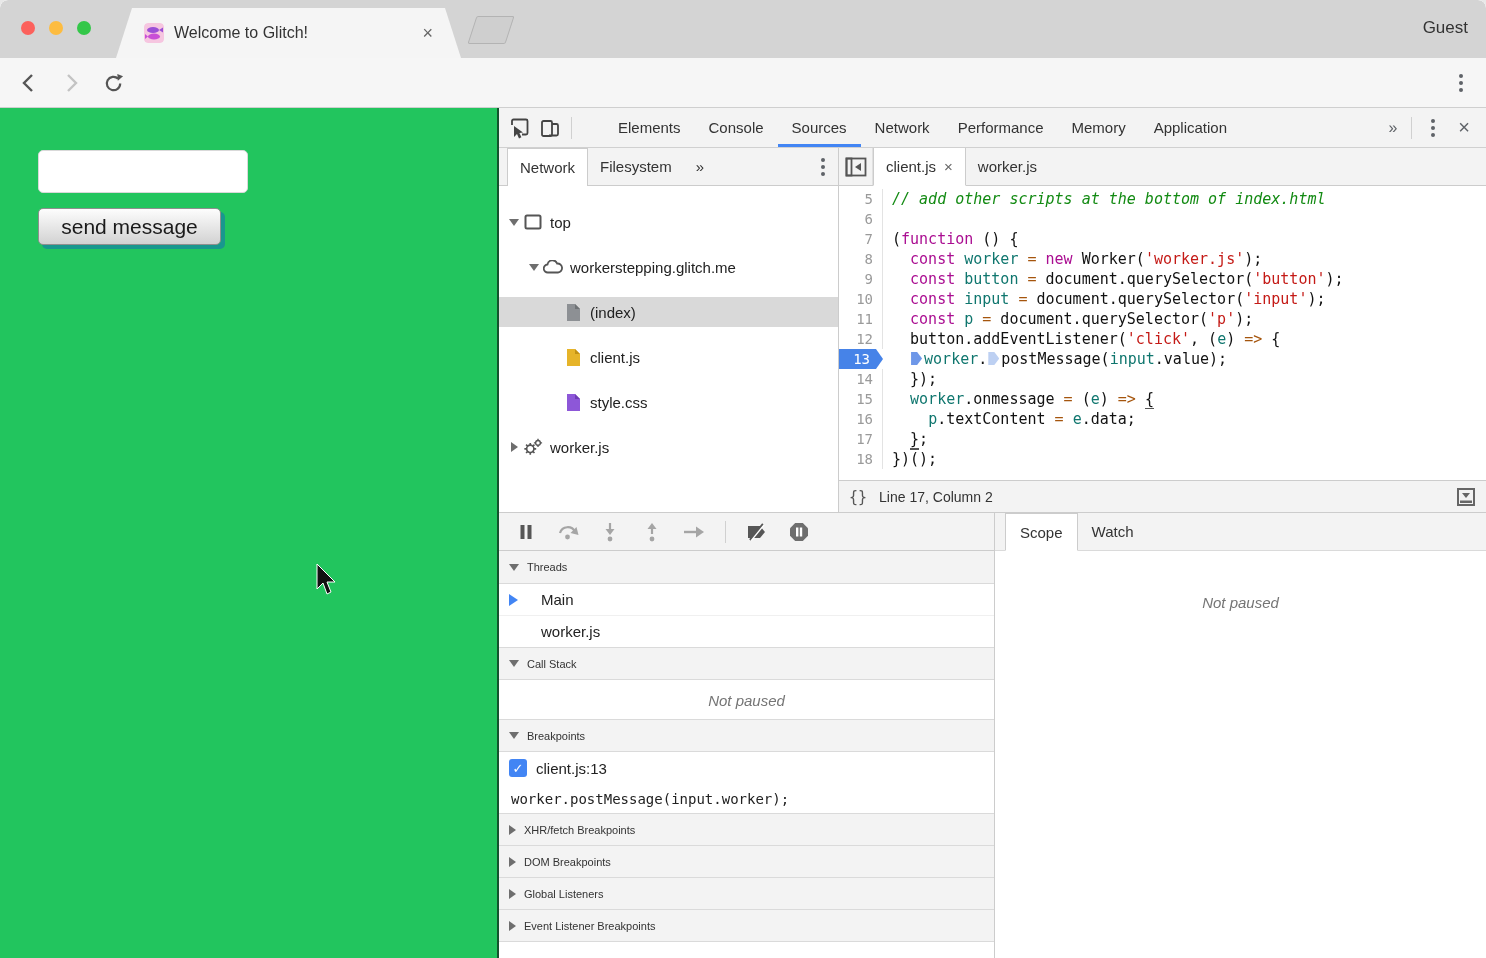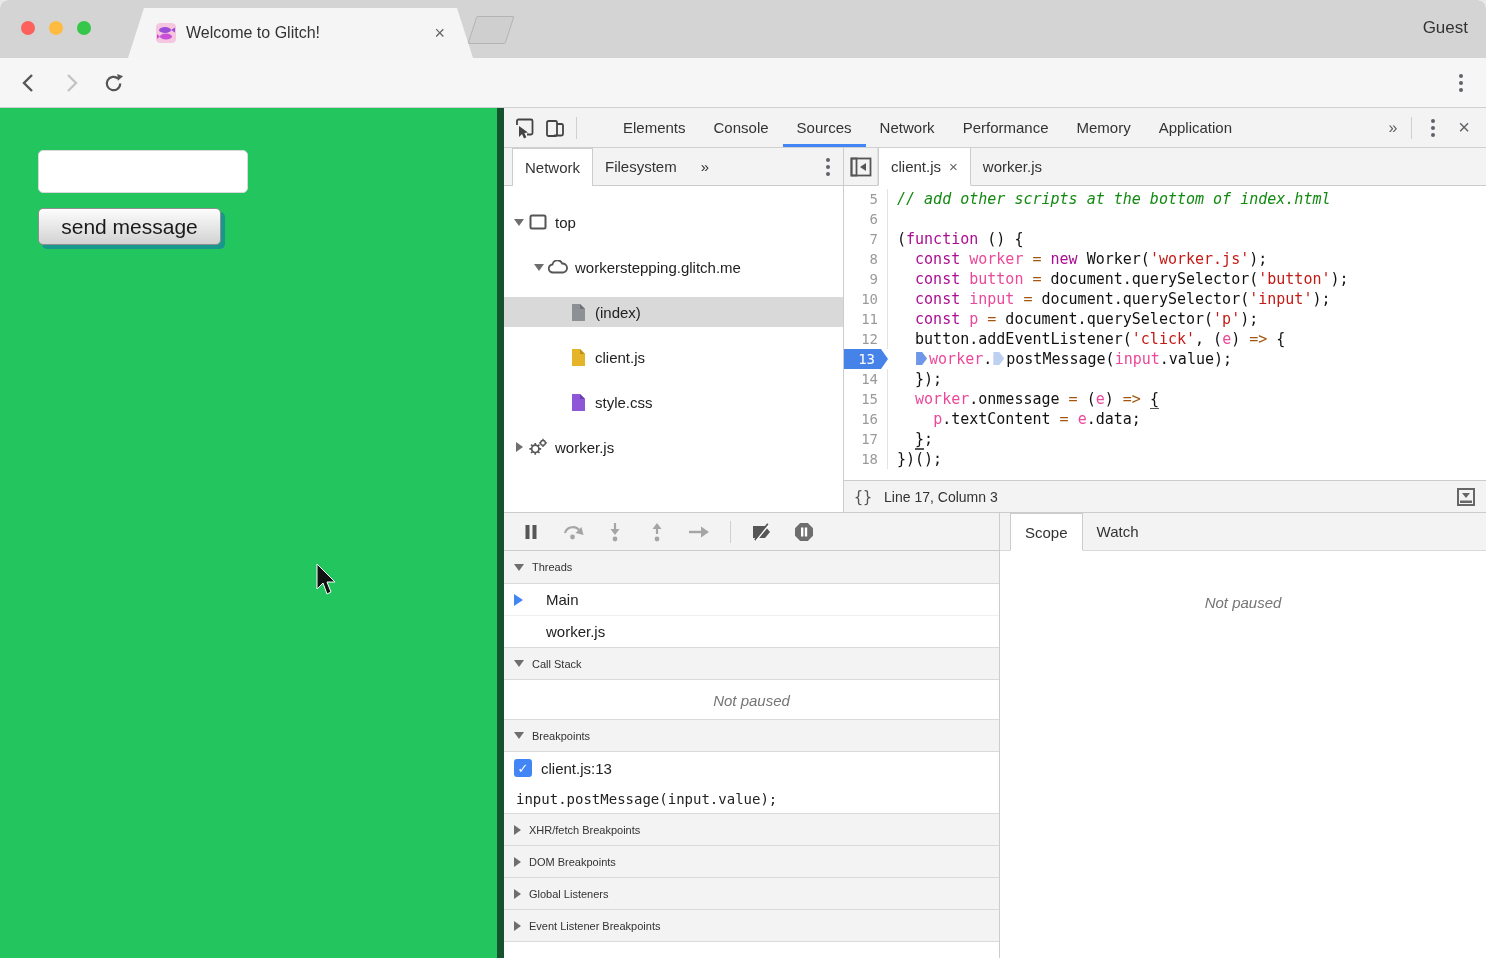--- a/index.html
+++ b/index.html
@@ -6,21 +6,21 @@
   html,body { background:#e8e8e8; }
   body { font-family:"Liberation Sans", sans-serif; }
   .window { position:relative; width:1486px; height:958px; background:#fff; overflow:hidden; border-radius:8px 8px 0 0; }
 
   
   .tabstrip { position:absolute; left:0; top:0; width:100%; height:58px; background:#d4d4d4; border-radius:8px 8px 0 0; }
   .traffic { position:absolute; top:21px; width:14px; height:14px; border-radius:50%; }
   .t-red { left:21px; background:#fc615c; }
   .t-yellow { left:49px; background:#fdbc40; }
   .t-green { left:77px; background:#34c749; }
-  .tab { position:absolute; left:128px; top:8px; width:345px; height:50px; background:#f5f5f5;
+  .tab { position:absolute; left:116px; top:8px; width:345px; height:50px; background:#f5f5f5;
          clip-path:polygon(16px 0, calc(100% - 16px) 0, 100% 100%, 0 100%); display:flex; align-items:center; padding:0 28px; }
   .tab-title { font-size:16px; color:#333; margin-left:10px; flex:1; white-space:nowrap; }
   .tab-close { font-size:18px; color:#666; cursor:default; }
   .favicon { width:20px; height:20px; border-radius:4px; flex:none; }
   .newtab { position:absolute; left:472px; top:16px; width:38px; height:28px; background:#cfcfcf; border:1px solid #b3b3b3; transform:skewX(-18deg); border-radius:2px; }
   .guest { position:absolute; right:18px; top:18px; font-size:17px; color:#333; }
 
   .navbar { position:absolute; left:0; top:58px; width:100%; height:50px; background:#f6f6f6; border-bottom:1px solid #cfcfcf; }
   .nav-ic { position:absolute; top:12px; width:26px; height:26px; display:flex; align-items:center; justify-content:center; font-size:22px; }
   .urlbar { position:absolute; left:140px; top:66px; width:1292px; height:35px; background:#fff; border:1px solid #dcdcdc; border-radius:4px; display:flex; align-items:center; padding:0 12px; }
@@ -31,21 +31,21 @@
   .kebab { display:inline-flex; flex-direction:column; gap:3px; align-items:center; }
   .kebab i { width:4px; height:4px; border-radius:50%; background:#5f6368; }
 
   
   .pagearea { position:absolute; left:0; top:108px; width:497px; height:850px; background:#22c55e; }
   .msg-input { position:absolute; left:38px; top:42px; width:210px; height:43px; border:1px solid #d9d9d9; border-radius:5px; background:#fff; font-size:18px; padding:0 8px; }
   .send-btn { position:absolute; left:38px; top:100px; width:183px; height:37px; background:linear-gradient(#fdfdfd,#d2d2d2); border:1px solid #8f8f8f; border-radius:5px; font-family:"Liberation Sans",sans-serif; font-size:21px; color:#1a1a1a; box-shadow:4px 4px 0 0 #19978e; }
   .cursor { position:absolute; left:315px; top:455px; }
 
   
-  .devtools { position:absolute; left:497px; top:108px; width:989px; height:850px; background:#fff; border-left:7px solid #14532d; display:flex; flex-direction:column; }
+  .devtools { position:absolute; left:497px; top:108px; width:989px; height:850px; background:#fff; border-left:2px solid #14532d; display:flex; flex-direction:column; }
   .dt-toolbar { height:40px; flex:none; background:#f3f3f3; border-bottom:1px solid #d0d0d0; display:flex; align-items:center; padding:0 6px; }
   .icon-btn { width:30px; height:28px; display:flex; align-items:center; justify-content:center; flex:none; }
   .vsep { width:1px; height:22px; background:#d0d0d0; margin:0 6px; flex:none; }
   .dt-tabs { display:flex; height:100%; align-items:stretch; margin-left:26px; flex:1; }
   .dt-tab { display:flex; align-items:center; padding:0 14px; font-size:15px; color:#333; border-bottom:3px solid transparent; border-top:3px solid transparent; white-space:nowrap; }
   .dt-tab.active { border-bottom-color:#4285f4; }
   .chev { font-size:16px; color:#5f6368; padding:0 8px; }
   .dt-close { font-size:20px; color:#5f6368; padding:0 10px; }
 
   .sources-body { height:364px; flex:none; display:flex; }
@@ -70,21 +70,21 @@
   .ed-tab { display:flex; align-items:center; gap:8px; padding:0 12px; font-size:15px; color:#333; white-space:nowrap; }
   .ed-tab.active { background:#fff; border-left:1px solid #ccc; border-right:1px solid #ccc; margin-bottom:-1px; border-bottom:1px solid #fff; }
   .ed-tab .x { color:#666; font-size:15px; }
   .code-area { flex:1; overflow:hidden; background:#fff; padding-top:3px; }
   .code-row { display:flex; height:20px; line-height:20px; font-family:"DejaVu Sans Mono",monospace; font-size:15px; }
   .gutter { width:44px; flex:none; text-align:right; padding-right:9px; color:#9a9a9a; border-right:1px solid #e3e3e3; font-size:14px; }
   .gutter.bp { background:#4683e8; color:#fff; clip-path:polygon(0 0, calc(100% - 7px) 0, 100% 50%, calc(100% - 7px) 100%, 0 100%); border-right:none; padding-right:13px; }
   .line { padding-left:9px; white-space:pre; color:#111; }
   .tok-comment { color:#128a12; font-style:italic; }
   .tok-kw { color:#aa0d91; }
-  .tok-var { color:#ec4899; }
+  .tok-var { color:#0f766e; }
   .tok-str { color:#c41a16; }
   .tok-op { color:#a5550d; }
   .tok-plain { color:#111; }
   .tok-u { border-bottom:1px solid #555; }
   .tok-o { border-top:1px solid #555; }
   .inline-bp { display:inline-block; width:11px; height:13px; vertical-align:-1px; clip-path:polygon(0 0,55% 0,100% 50%,55% 100%,0 100%); margin:0 2px 0 1px; }
   .inline-bp.dark { background:#6e97e8; }
   .inline-bp.light { background:#bdd0f2; }
   .ed-status { height:32px; flex:none; background:#f3f3f3; border-top:1px solid #ccc; display:flex; align-items:center; padding:0 10px; gap:12px; }
   .pp { font-family:"DejaVu Sans Mono",monospace; font-size:15px; color:#555; }
@@ -379,21 +379,21 @@
               <span class="gutter">17</span>
               <span class="line"><span class="tok-plain">  </span><span class="tok-plain tok-u">}</span><span class="tok-plain">;</span></span>
             </div>
             <div class="code-row">
               <span class="gutter">18</span>
               <span class="line"><span class="tok-plain">})</span><span class="tok-plain tok-o">(</span><span class="tok-plain">);</span></span>
             </div>
           </div>
         <div class="ed-status">
           <span class="pp">{}</span>
-          <span class="status-text">Line 17, Column 3</span>
+          <span class="status-text">Line 17, Column 2</span>
           <svg width="20" height="20" viewBox="0 0 20 20">
             <rect x="2" y="2" width="16" height="16" stroke="#666" stroke-width="2" fill="none"></rect>
             <polygon points="6,6 14,6 10,11" fill="#666"></polygon>
             <rect x="4" y="13.5" width="12" height="2.5" fill="#666"></rect>
           </svg>
         </div>
       </div>
     </div>
 
     <div class="debug-body">
@@ -474,21 +474,21 @@
 
         <div class="sec-hdr bt">
           <span class="tri-d"></span>
           <span>Breakpoints</span>
         </div>
         <div id="bp-rows">
             <div class="bp-row">
               <span class="checkbox">✓</span>
               <span class="bp-label">client.js:13</span>
             </div>
-            <div class="bp-code">input.postMessage(input.value);</div>
+            <div class="bp-code">worker.postMessage(input.worker);</div>
           </div>
 
         <div id="collapsed-sections">
             <div class="sec-hdr bt">
               <span class="tri-r"></span>
               <span>XHR/fetch Breakpoints</span>
             </div>
             <div class="sec-hdr bt">
               <span class="tri-r"></span>
               <span>DOM Breakpoints</span>

